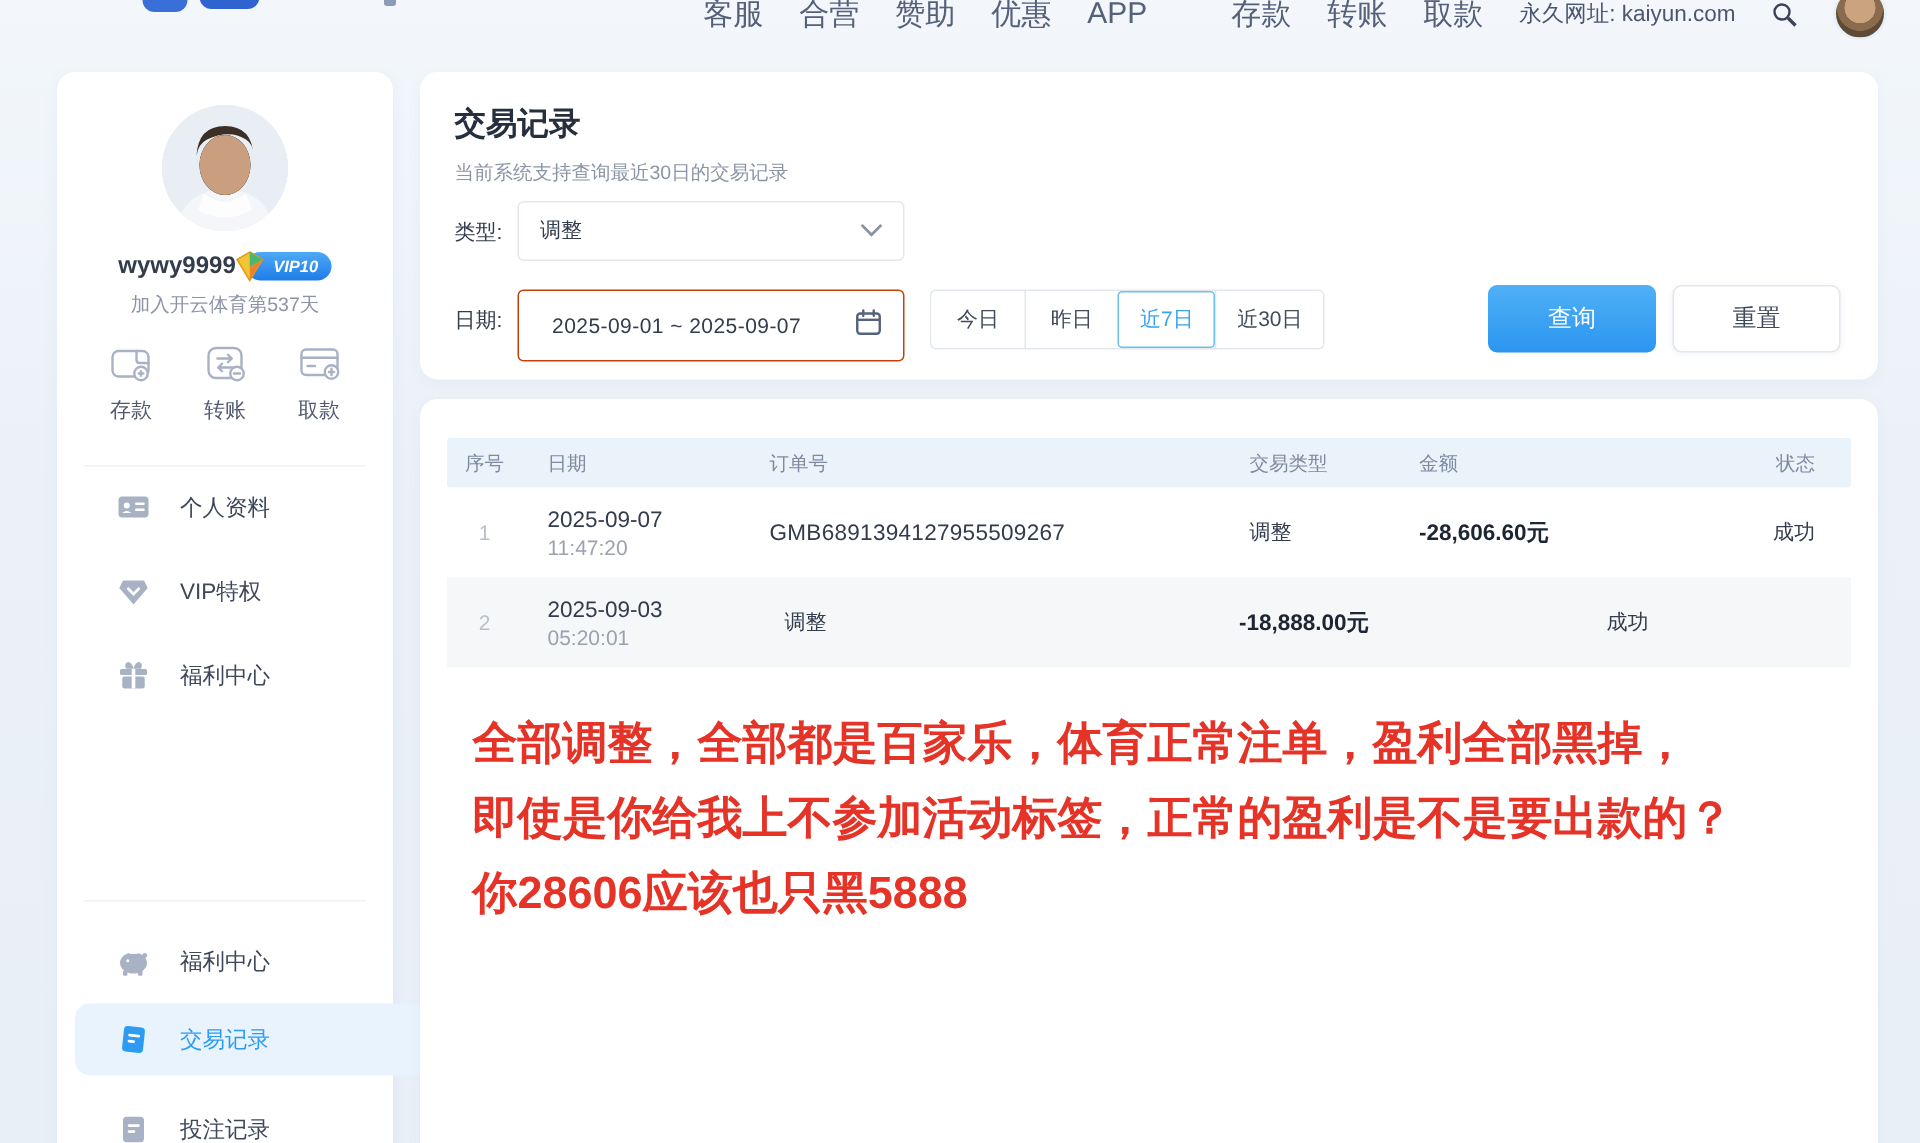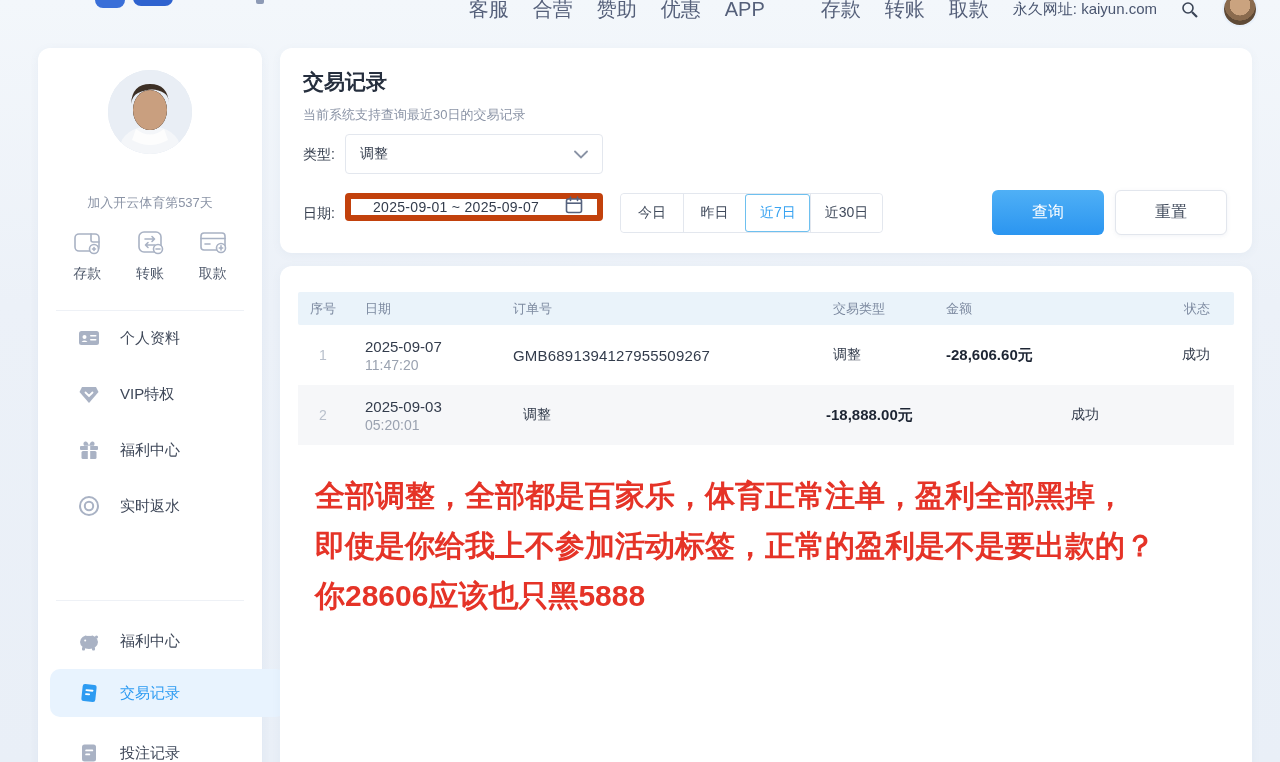--- a/index.html
+++ b/index.html
@@ -56,22 +56,22 @@
     background:#fff; border-radius:12px; box-shadow:0 2px 10px rgba(90,120,160,.06); }
   .page-title { position:absolute; left:23px; top:20px; font-size:21px; font-weight:bold; color:#262f3e; }
   .page-subtitle { position:absolute; left:23px; top:58px; font-size:13px; color:#8b94a6; }
   .flabel { position:absolute; font-size:14px; color:#333c4c;text-align:center; }
   .flabel.type { left:23px; top:98px; }
   .flabel.date { left:23px; top:157px; }
   .select-box { position:absolute; left:65px; top:86px; width:258px; height:40px; background:#fff;
     border:1px solid #e3e7ee; border-radius:4px; display:flex; align-items:center;
     padding:0 14px; justify-content:space-between; cursor:pointer; }
   .select-box .sel-val { font-size:14px; color:#333c4c; }
-  .date-box { position:absolute; left:65px; top:145px; width:258px; height:28px; background:#fff;
-    border:6px solid #c2410c; border-radius:4px; display:flex; align-items:center;
+  .date-box { position:absolute; left:65px; top:145px; width:258px; height:48px; background:#fff;
+    border:1px solid #c2410c; border-radius:4px; display:flex; align-items:center;
     padding:0 14px 0 22px; justify-content:space-between; cursor:pointer; }
   .date-box .date-val { font-size:14px; color:#333c4c; letter-spacing:.3px; }
 
   .seg-group { position:absolute; left:340px; top:145px; height:40px; display:flex;
     border:1px solid #e3e7ee; border-radius:4px; background:#fff; }
   .seg-btn { min-width:62px; padding:0 14px; height:100%; display:flex; align-items:center; justify-content:center;
     font-size:14px; color:#414b5c; border-left:1px solid #e3e7ee; cursor:pointer; background:#fff; }
   .seg-btn:first-child { border-left:none; border-radius:4px 0 0 4px; }
   .seg-btn:last-child { border-radius:0 4px 4px 0; }
   .seg-btn.active { outline:1px solid #6ec0ef; outline-offset:-1px; border-radius:3px; color:#38a3f1; z-index:2; }
@@ -145,20 +145,33 @@
     <svg viewBox="0 0 84 84" width="84" height="84">
       <rect width="84" height="84" fill="#e9eef5"></rect>
       <ellipse cx="42" cy="78" rx="30" ry="22" fill="#f4f6f9"></ellipse>
       <ellipse cx="42" cy="40" rx="17" ry="20" fill="#c headline"></ellipse>
       <ellipse cx="42" cy="40" rx="17" ry="20" fill="#c99f7f"></ellipse>
       <path d="M23 34 Q24 14 42 14 Q60 14 61 34 Q61 26 56 23 Q45 16 30 23 Q24 26 23 34 Z" fill="#3c2f25"></path>
       <path d="M28 59 Q42 70 56 59 L60 70 Q42 80 24 70 Z" fill="#fdfdfd"></path>
     </svg>
   </div>
 
+  <div class="profile-name-row">
+    <span class="uname">wywy9999</span>
+    <span class="vip-badge">
+      <span class="vip-gem">
+        <svg viewBox="0 0 21 21" width="21" height="21">
+          <path d="M10.5 1 L19 6 L10.5 20 L2 6 Z" fill="#f5c432" stroke="#e09c1a" stroke-width="1"></path>
+          <path d="M10.5 1 L19 6 L10.5 11 Z" fill="#49b86e"></path>
+          <path d="M10.5 11 L19 6 L10.5 20 Z" fill="#e8842c"></path>
+        </svg>
+      </span>
+      <span>VIP10</span>
+    </span>
+  </div>
   <div class="join-text">加入开云体育第537天</div>
 
   <div class="quick-actions">
     <div class="qa-item">
       <span class="qa-icon">
         <svg viewBox="0 0 32 32" width="32" height="32" class="ico-outline">
           <rect x="4" y="8" width="24" height="17" rx="4"></rect>
           <path d="M20 8 L20 14 Q20 16 22 16 L28 16"></path>
           <circle cx="23" cy="23" r="4.5" fill="#fff"></circle>
           <path d="M21.5 23 L24.5 23 M23 21.5 L23 24.5"></path>
@@ -220,29 +233,20 @@
       <span class="mi-icon">
         <svg viewBox="0 0 22 22" width="22" height="22">
             <rect x="2" y="7" width="18" height="4" rx="1" class="ico-fill"></rect>
             <rect x="3.5" y="12" width="15" height="8" rx="1.5" class="ico-fill"></rect>
             <rect x="9.8" y="7" width="2.4" height="13" fill="#fff"></rect>
             <path d="M6 6.8 Q4.5 3.5 7 2.5 Q9.5 1.8 11 6.8 Z" class="ico-fill"></path>
             <path d="M16 6.8 Q17.5 3.5 15 2.5 Q12.5 1.8 11 6.8 Z" class="ico-fill"></path>
           </svg>
       </span>
       <span class="mi-label">福利中心</span>
-    </div>
-    <div class="menu-item">
-      <span class="mi-icon">
-        <svg viewBox="0 0 22 22" width="22" height="22">
-            <circle cx="11" cy="11" r="9" fill="none" stroke="#a9b2c4" stroke-width="2"></circle>
-            <circle cx="11" cy="11" r="4.2" fill="none" stroke="#a9b2c4" stroke-width="2"></circle>
-          </svg>
-      </span>
-      <span class="mi-label">实时返水</span>
     </div>
   </div>
 
   <div class="sb-divider" style="top:552px"></div>
 
   <div class="menu" style="top:565px">
     <div class="menu-item">
       <span class="mi-icon">
         <svg viewBox="0 0 22 22" width="22" height="22">
             <ellipse cx="11" cy="12" rx="9" ry="7" class="ico-fill"></ellipse>

